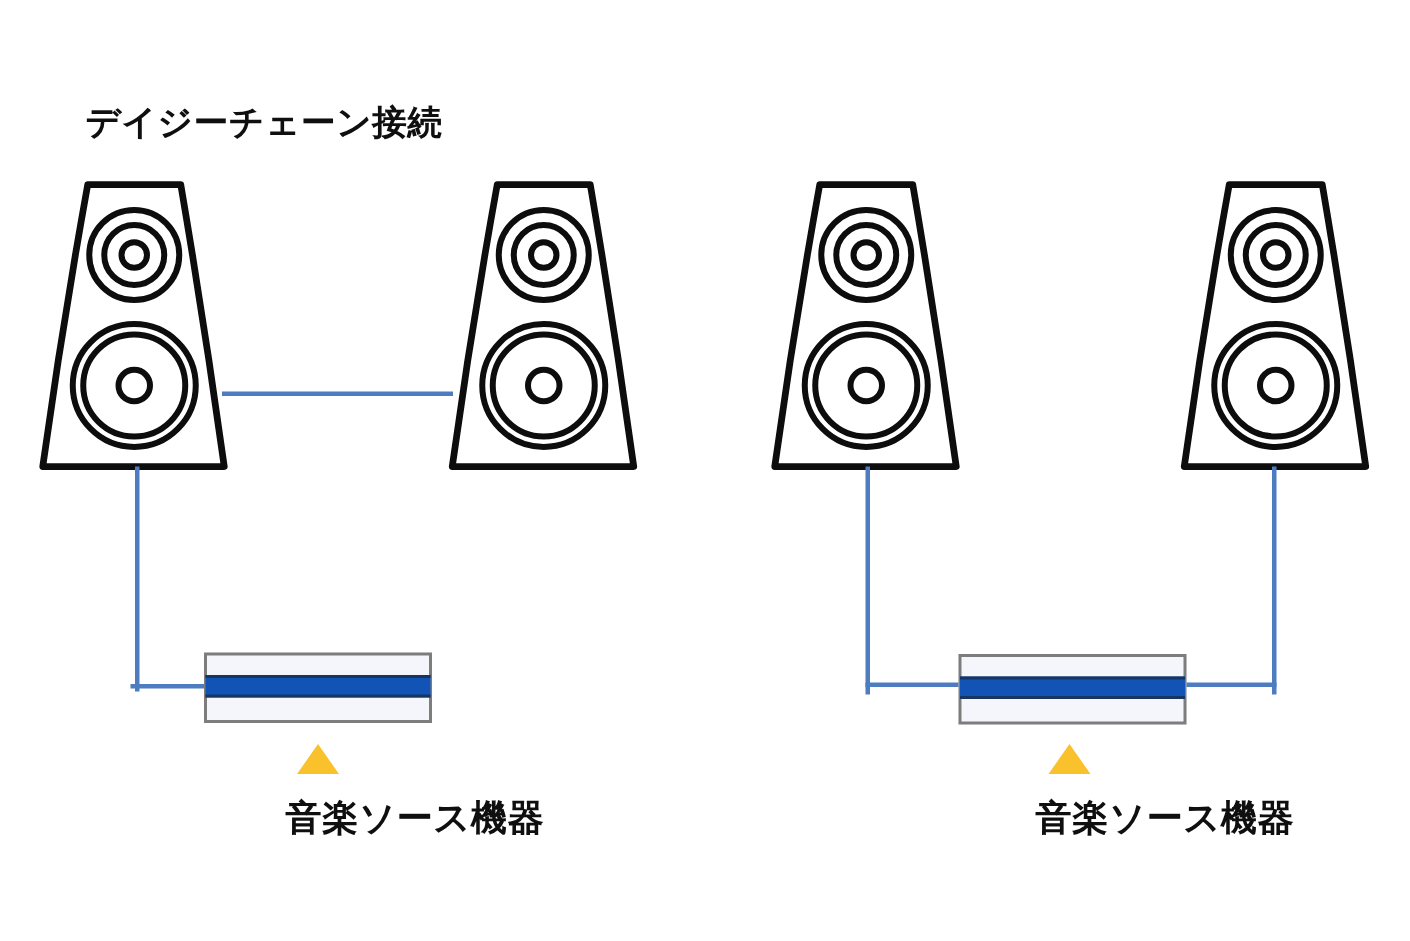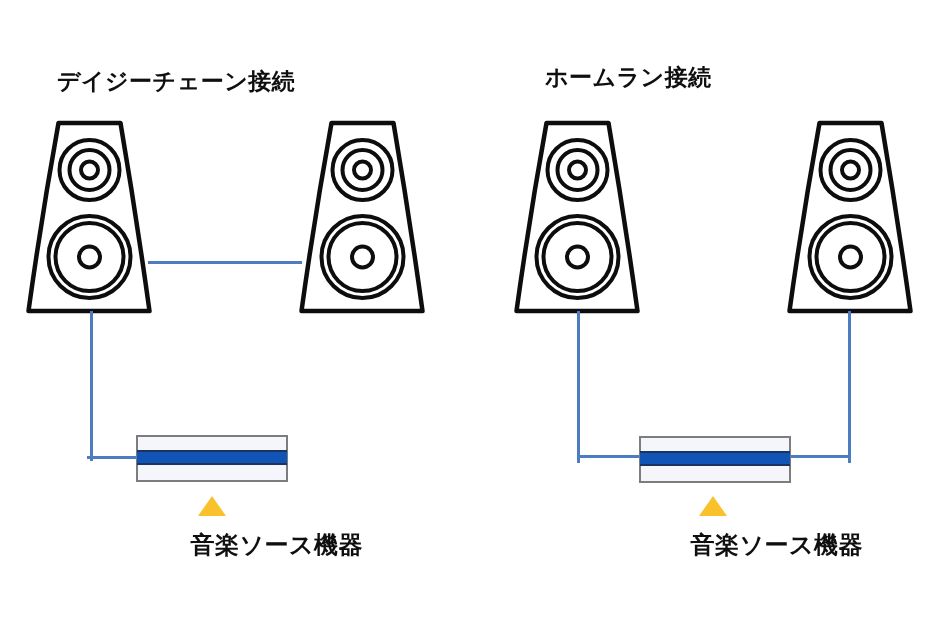--- a/index.html
+++ b/index.html
@@ -93,21 +93,20 @@
     <div class="device-box" style="left:136px; top:435px;">
       <div class="stripe"></div>
     </div>
 
     <div class="triangle" style="left:198px; top:496px;"></div>
 
     <div class="src-label" style="left:63px; top:529px;">音楽ソース機器</div>
   </section>
 
   <section class="diagram">
-    <h2 class="title" style="left:545px; top:62px;">ホームラン接続</h2>
 
     <svg class="speaker" style="left:513px; top:119px;" viewBox="0 0 128 196">
         <use href="#spk"></use>
       </svg>
     <svg class="speaker" style="left:786px; top:119px;" viewBox="0 0 128 196">
         <use href="#spk"></use>
       </svg>
 
     <div class="line" style="left:577px; top:311px; width:3px; height:152px;"></div>
     <div class="line" style="left:577px; top:455px; width:64px; height:3px;"></div>

